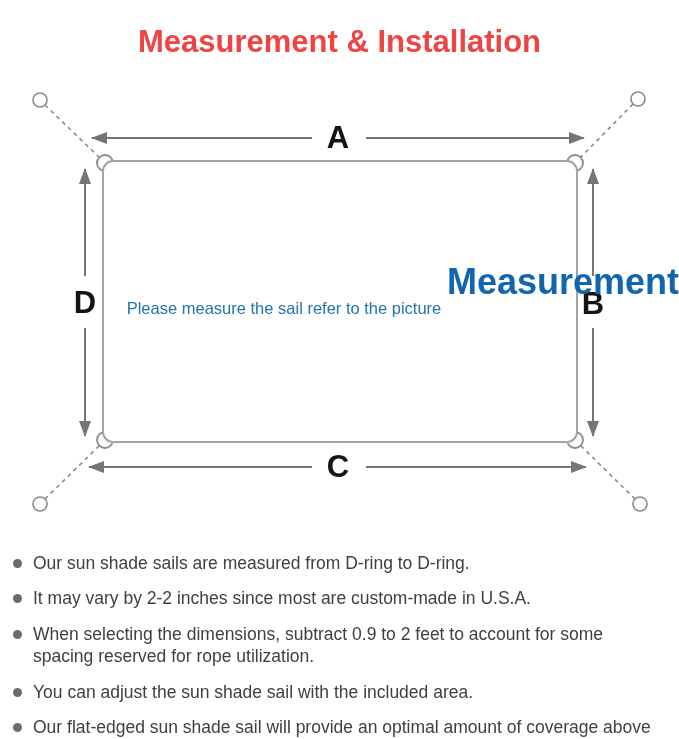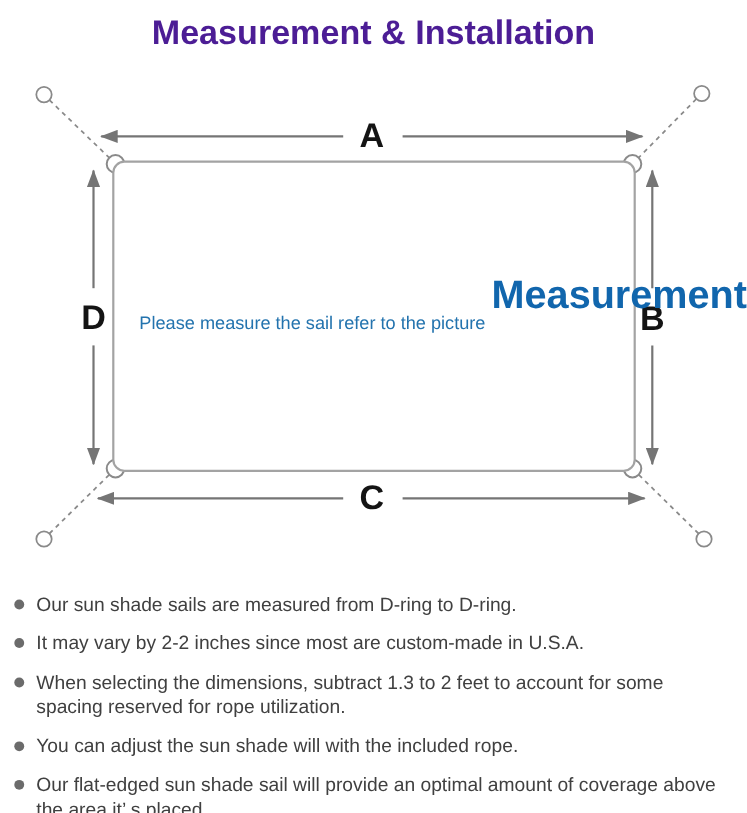--- a/index.html
+++ b/index.html
@@ -5,26 +5,26 @@
   html, body { margin: 0; padding: 0; background: #ffffff; }
   .page {
     position: relative;
     width: 679px;
     height: 739px;
     background: #ffffff;
     font-family: "Liberation Sans", sans-serif;
     overflow: hidden;
   }
   .title {
-    margin: 4px;
+    margin: 16px;
     padding-top: 8px;
     text-align: center;
     font-size: 31px;
     font-weight: bold;
-    color: #4c1d95;
+    color: #ef4444;
     letter-spacing: 0px;
   }
   .diagram {
     position: relative;
     width: 679px;
     height: 455px;
     margin-top: 14px;
   }
   .diagram svg { position: absolute; left: 0; top: 0; }
   .dim-label {
@@ -146,25 +146,25 @@
     <li>
       <span class="dot"></span>
       <span class="note-text">Our sun shade sails are measured from D-ring to D-ring.</span>
     </li>
     <li>
       <span class="dot"></span>
       <span class="note-text">It may vary by 2-2 inches since most are custom-made in U.S.A.</span>
     </li>
     <li>
       <span class="dot"></span>
-      <span class="note-text">When selecting the dimensions, subtract 1.3 to 2 feet to account for some spacing reserved for rope utilization.</span>
+      <span class="note-text">When selecting the dimensions, subtract 0.9 to 2 feet to account for some spacing reserved for rope utilization.</span>
     </li>
     <li>
       <span class="dot"></span>
-      <span class="note-text">You can adjust the sun shade will with the included rope.</span>
+      <span class="note-text">You can adjust the sun shade sail with the included area.</span>
     </li>
     <li>
       <span class="dot"></span>
       <span class="note-text">Our flat-edged sun shade sail will provide an optimal amount of coverage above the area it’ s placed.</span>
     </li>
   </ul>
 
 </div>
 
 </body></html>

